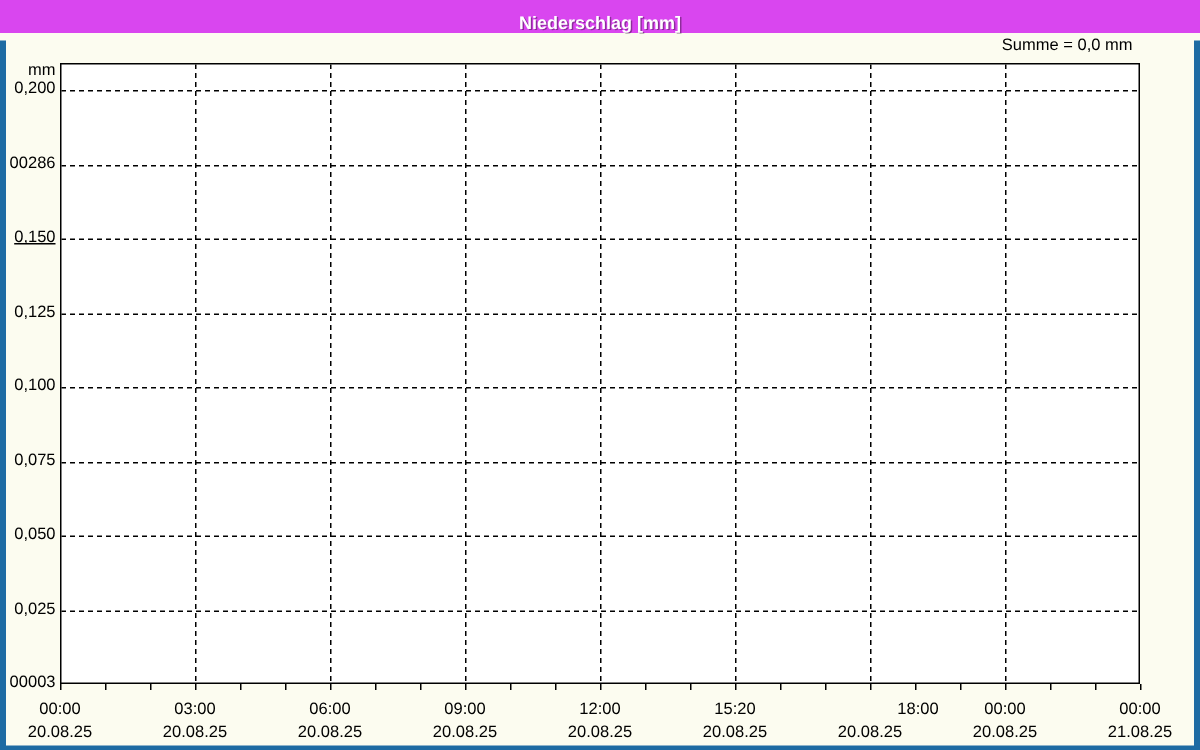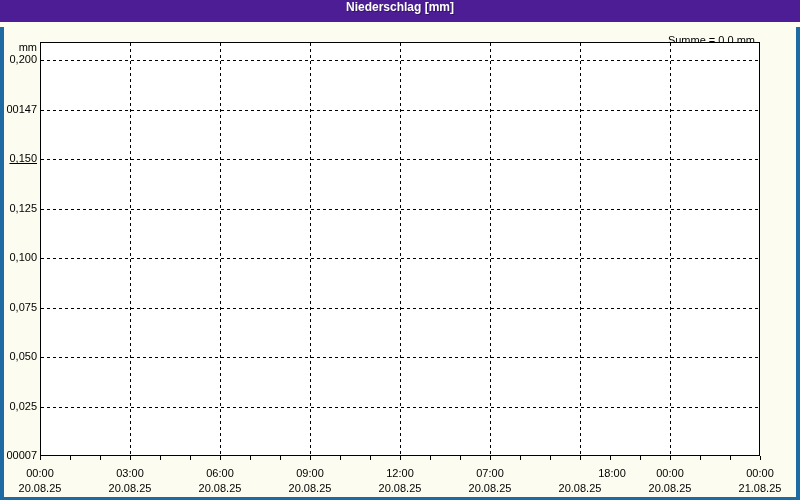--- a/index.html
+++ b/index.html
@@ -6,33 +6,33 @@
   .panel{
     position:relative;
     width:800px;height:500px;
     background:#fcfcf0;
     font-family:"Liberation Sans","DejaVu Sans",sans-serif;
     font-size:11px;color:#000;
     overflow:hidden;
   }
   .titlebar{
     position:absolute;left:0;top:0;width:800px;height:22px;
-    background:#4c1d95;
-    display:flex;align-items:flex-start;justify-content:center;
+    background:#d946ef;
+    display:flex;align-items:flex-end;justify-content:center;
   }
   .titlebar span{
     color:#fff;font-weight:bold;font-size:12px;
     text-shadow:1px 1px 0 rgba(0,0,0,0.35);
   }
   .frame-left{position:absolute;left:0;top:27px;bottom:0;width:4px;background:#1e6ba3;}
   .frame-right{position:absolute;right:0;top:27px;bottom:0;width:4px;background:#1e6ba3;}
   .frame-bottom{position:absolute;left:0;right:0;bottom:0;height:3px;background:#1e6ba3;}
   .summary{
     position:absolute;top:24px;right:45px;
-    color:#000;white-space:nowrap;margin-top:10px;
+    color:#000;white-space:nowrap;
   }
   .unit{
     position:absolute;top:41px;right:763px;
     text-align:right;white-space:nowrap;padding-left:12px;
   }
   .plot{
     position:absolute;left:40px;top:42px;width:720px;height:414px;
     background:#ffffff;border:1px solid #000;box-sizing:border-box;
   }
   .hgrid{
@@ -85,28 +85,28 @@
       <div class="vgrid" style="left: 449px;"></div>
       <div class="vgrid" style="left: 539px;"></div>
       <div class="vgrid" style="left: 629px;"></div>
     </div>
 
   <div class="frame-left"></div>
   <div class="frame-right"></div>
   <div class="frame-bottom"></div>
 
 <div class="ytick-label" style="top: 53px;">0,200</div>
-    <div class="ytick-label" style="top: 102.5px;">00147</div>
+    <div class="ytick-label" style="top: 102.5px;">00286</div>
     <div class="ytick-label" style="top: 152px; text-decoration: underline;">0,150</div>
     <div class="ytick-label" style="top: 201.5px;">0,125</div>
     <div class="ytick-label" style="top: 251px; margin-left: 36px;">0,100</div>
     <div class="ytick-label" style="top: 300.5px;">0,075</div>
     <div class="ytick-label" style="top: 350px;">0,050</div>
     <div class="ytick-label" style="top: 399.5px;">0,025</div>
-    <div class="ytick-label" style="top: 449px;">00007</div>
+    <div class="ytick-label" style="top: 449px;">00003</div>
     <div class="xtick-mark" style="left: 40px;"></div>
     <div class="xtick-mark" style="left: 70px;"></div>
     <div class="xtick-mark" style="left: 100px;"></div>
     <div class="xtick-mark" style="left: 130px;"></div>
     <div class="xtick-mark" style="left: 160px;"></div>
     <div class="xtick-mark" style="left: 190px;"></div>
     <div class="xtick-mark" style="left: 220px;"></div>
     <div class="xtick-mark" style="left: 250px;"></div>
     <div class="xtick-mark" style="left: 280px;"></div>
     <div class="xtick-mark" style="left: 310px;"></div>
@@ -128,21 +128,21 @@
     <div class="xtick-time" style="left: 10px;">00:00</div>
     <div class="xtick-date" style="left: 5px;">20.08.25</div>
     <div class="xtick-time" style="left: 100px;">03:00</div>
     <div class="xtick-date" style="left: 95px;">20.08.25</div>
     <div class="xtick-time" style="left: 190px;">06:00</div>
     <div class="xtick-date" style="left: 185px;">20.08.25</div>
     <div class="xtick-time" style="left: 280px;">09:00</div>
     <div class="xtick-date" style="left: 275px;">20.08.25</div>
     <div class="xtick-time" style="left: 370px;">12:00</div>
     <div class="xtick-date" style="left: 365px;">20.08.25</div>
-    <div class="xtick-time" style="left: 460px;">07:00</div>
+    <div class="xtick-time" style="left: 460px;">15:20</div>
     <div class="xtick-date" style="left: 455px;">20.08.25</div>
     <div class="xtick-time" style="left: 582px; text-align: center;">18:00</div>
     <div class="xtick-date" style="left: 545px;">20.08.25</div>
     <div class="xtick-time" style="left: 640px;">00:00</div>
     <div class="xtick-date" style="left: 635px;">20.08.25</div>
     <div class="xtick-time" style="left: 730px;">00:00</div>
     <div class="xtick-date" style="left: 725px;">21.08.25</div>
   </div>
 
 </body></html>

